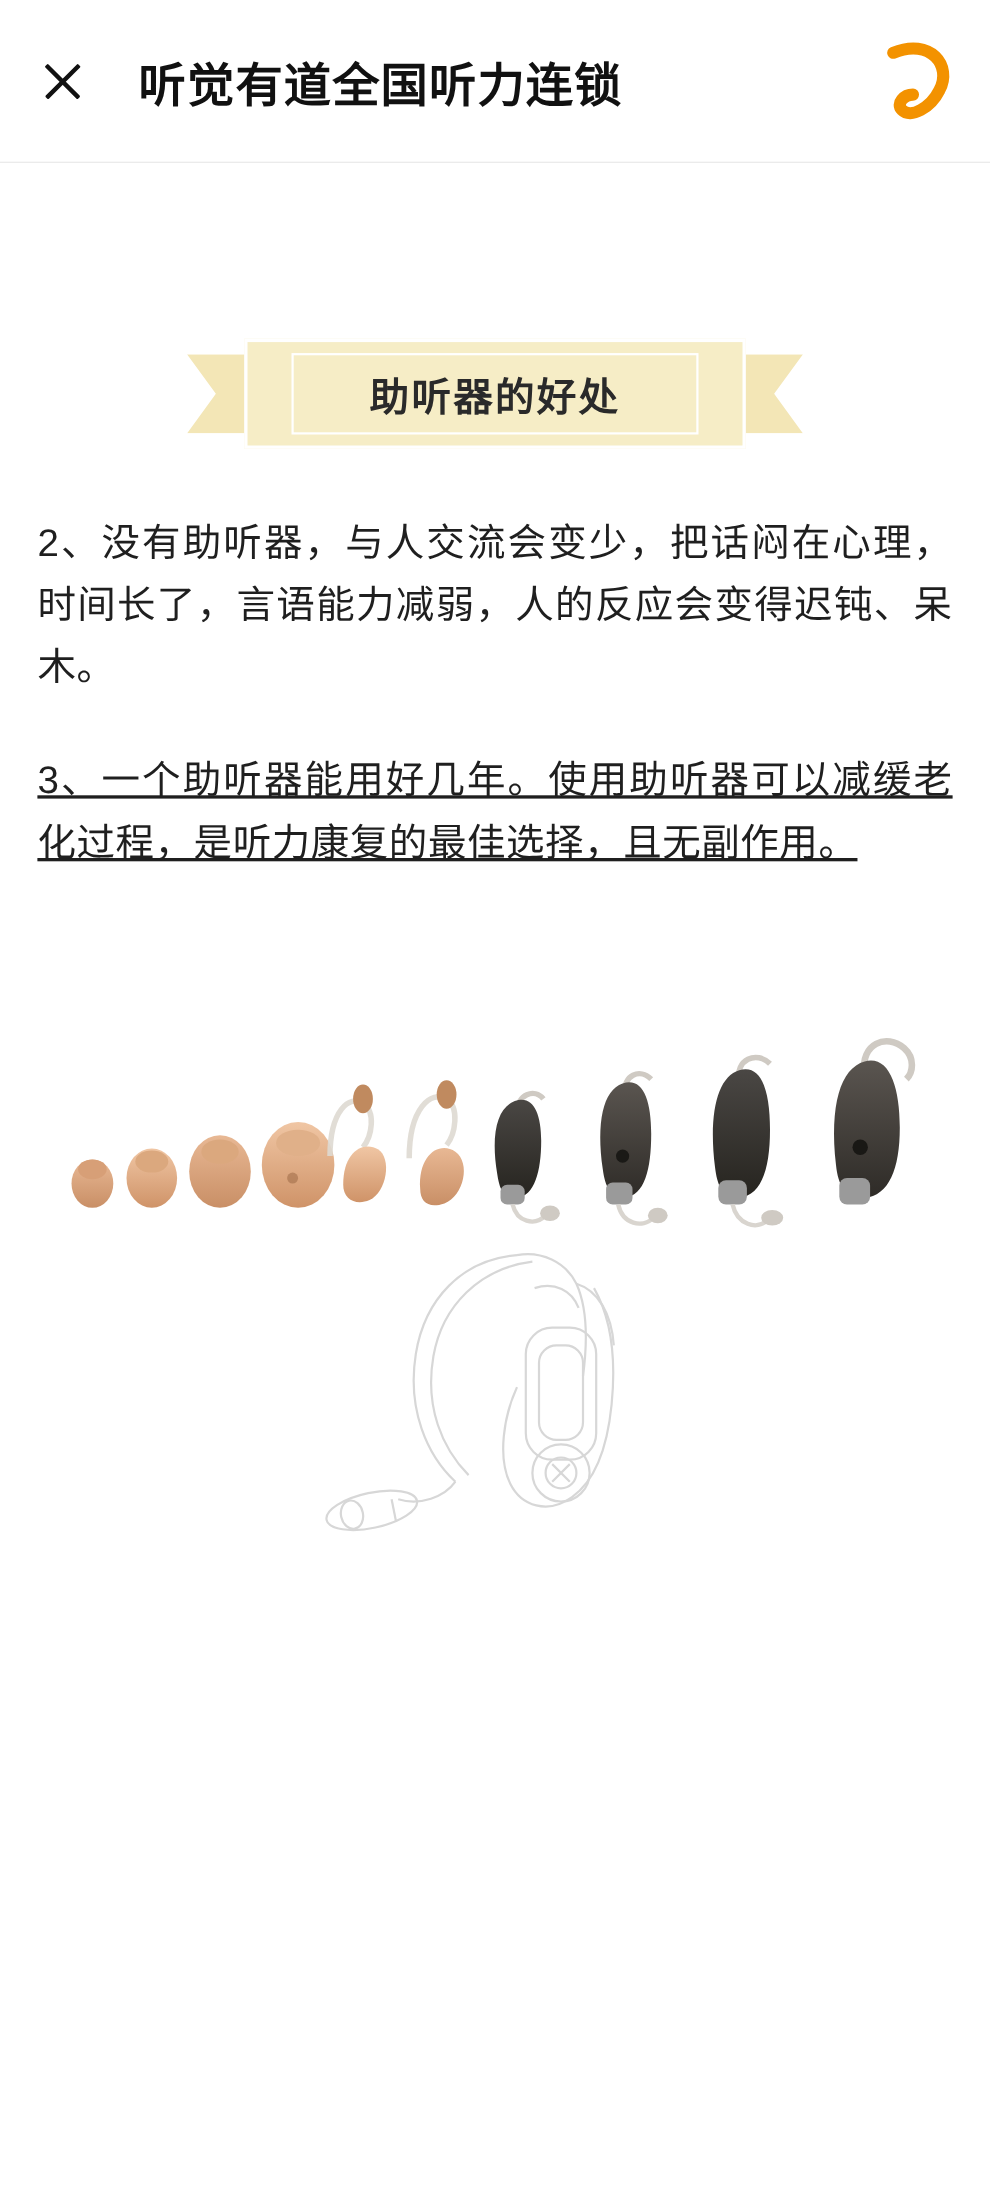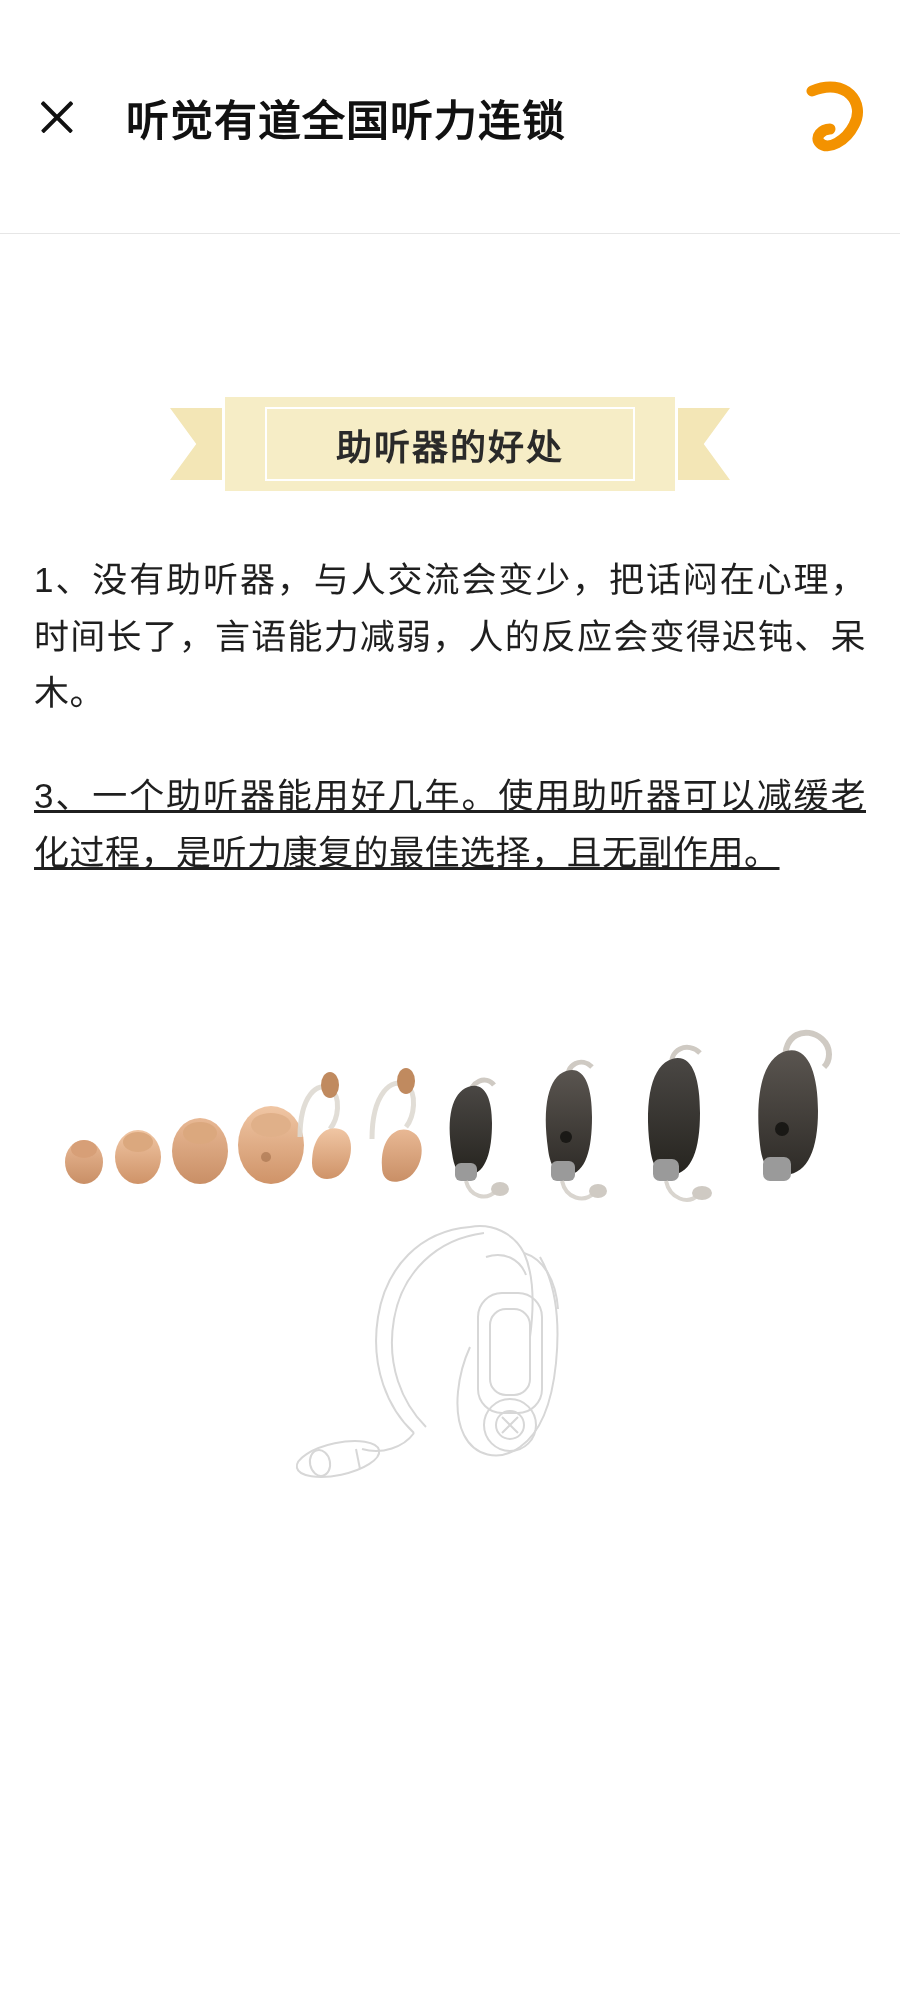--- a/index.html
+++ b/index.html
@@ -11,21 +11,21 @@
     width: 900px;
     height: 2000px;
     font-family: "Liberation Sans", "DejaVu Sans", sans-serif;
     color: #1c1c1c;
     overflow: hidden;
     position: relative;
   }
 
   
   .header {
-    height: 234px;
+    height: 148px;
     box-sizing: border-box;
     display: flex;
     align-items: center;
     padding: 0 36px 0 34px;
     border-bottom: 1px solid #e6e6e6;
     background: #ffffff;
     position: relative;
   }
   .close-icon {
     width: 46px;
@@ -204,21 +204,21 @@
     <div class="banner-tail right"></div>
     <div class="banner-core">
       <div class="banner-core-inner">
         <div class="banner-title">助听器的好处</div>
       </div>
     </div>
   </div>
 </div>
 
 <div class="content">
-  <p class="para">1、没有助听器，与人交流会变少，把话闷在心理，时间长了，言语能力减弱，人的反应会变得迟钝、呆木。</p>
+  <p class="para">2、没有助听器，与人交流会变少，把话闷在心理，时间长了，言语能力减弱，人的反应会变得迟钝、呆木。</p>
   <p class="para">3、一个助听器能用好几年。使用助听器可以减缓老化过程，是听力康复的最佳选择，且无副作用。</p>
 </div>
 
 <div class="photo">
 
   <svg class="hearing-aids" viewBox="0 0 900 230" preserveAspectRatio="xMidYMid meet">
     <defs>
       <linearGradient id="skinA" x1="0" y1="0" x2="0" y2="1">
         <stop offset="0%" stop-color="#e8b894"></stop>
           <stop offset="100%" stop-color="#c98f66"></stop>

